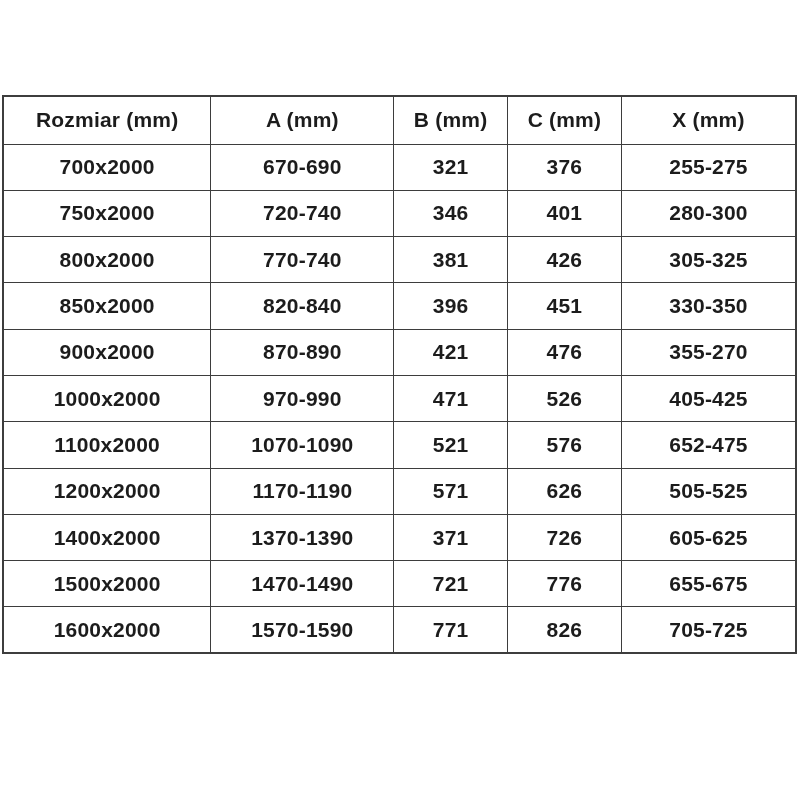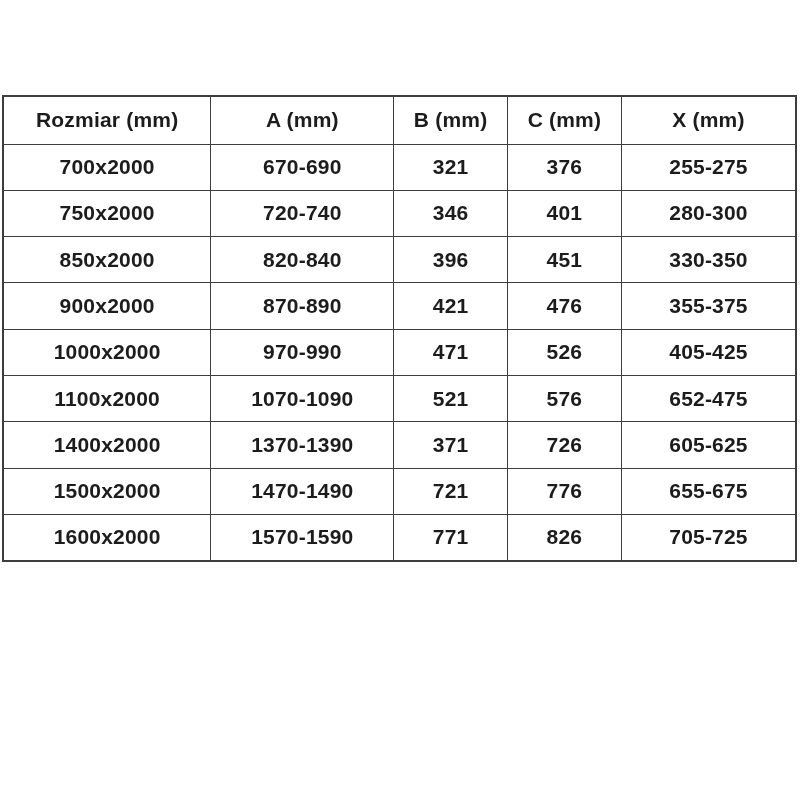--- a/index.html
+++ b/index.html
@@ -85,46 +85,60 @@
           <td>255-275</td>
         </tr>
         <tr>
           <td>750x2000</td>
           <td>720-740</td>
           <td>346</td>
           <td>401</td>
           <td>280-300</td>
         </tr>
         <tr>
+          <td>800x2000</td>
+          <td>770-740</td>
+          <td>381</td>
+          <td>426</td>
+          <td>305-325</td>
+        </tr>
+        <tr>
           <td>850x2000</td>
           <td>820-840</td>
           <td>396</td>
           <td>451</td>
           <td>330-350</td>
         </tr>
         <tr>
           <td>900x2000</td>
           <td>870-890</td>
           <td>421</td>
           <td>476</td>
-          <td>355-375</td>
+          <td>355-270</td>
         </tr>
         <tr>
           <td>1000x2000</td>
           <td>970-990</td>
           <td>471</td>
           <td>526</td>
           <td>405-425</td>
         </tr>
         <tr>
           <td>1100x2000</td>
           <td>1070-1090</td>
           <td>521</td>
           <td>576</td>
           <td>652-475</td>
+        </tr>
+        <tr>
+          <td>1200x2000</td>
+          <td>1170-1190</td>
+          <td>571</td>
+          <td>626</td>
+          <td>505-525</td>
         </tr>
         <tr>
           <td>1400x2000</td>
           <td>1370-1390</td>
           <td>371</td>
           <td>726</td>
           <td>605-625</td>
         </tr>
         <tr>
           <td>1500x2000</td>

